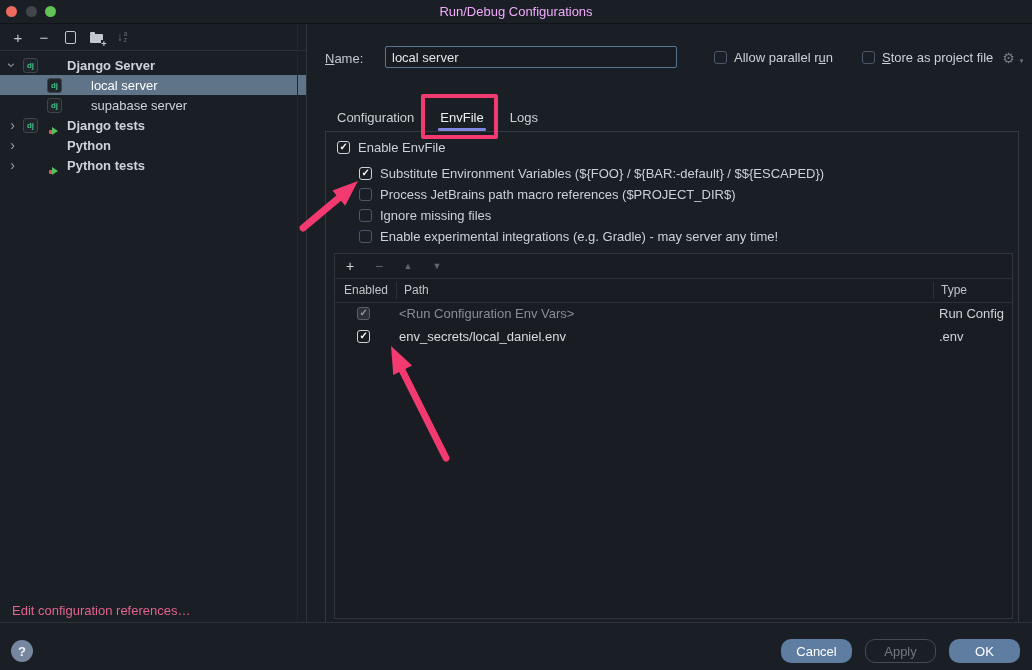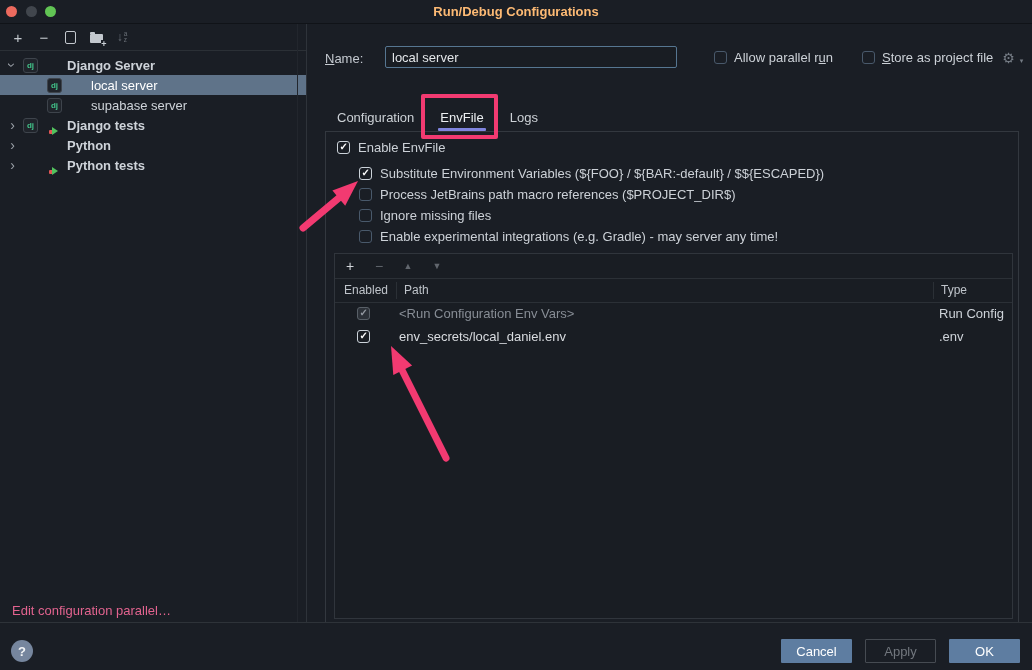--- a/index.html
+++ b/index.html
@@ -10,21 +10,21 @@
     --annotation-pink:#f23a71;--tab-underline:#7f84de;--selection:#5f7389;
     --button-blue:#5e7da1;--link-pink:#e2638f;--django-green:#42c289;
   }
   
   .titlebar{position:absolute;left:0;top:0;width:1032px;height:23px;
     border-bottom:1px solid #101318;display:flex;align-items:center;justify-content:center}
   .tl{position:absolute;top:6px;width:11px;height:11px;border-radius:50%}
   .tl.red{left:6px;background:#ec6a5e}
   .tl.gray{left:26px;background:#41464d}
   .tl.green{left:45px;background:#61c454}
-  .title-text{font-weight:bold;color:#fdba74}
+  .title-text{font-weight:normal;color:#f0abfc}
   
   .sidebar{position:absolute;left:0;top:24px;width:306px;height:598px;
     border-right:1px solid #2e333a;background:#1a1e25}
   .sidebar::after{content:"";position:absolute;right:8px;top:0;bottom:0;width:1px;background:#22262d}
   .sb-toolbar{height:26px;border-bottom:1px solid #2b3036;display:flex;align-items:center;padding-left:5px}
   .sb-tool{width:26px;height:20px;display:flex;align-items:center;justify-content:center;color:#c3c8ce}
   .tool-glyph{font-size:15px;line-height:1}
   .ic-copy{width:9px;height:11px;border:1.5px solid #c3c8ce;border-radius:2px;position:relative;background:#1a1e25}
   .ic-copy::before{content:"";position:absolute;left:2px;top:-4px;width:9px;height:11px;border:1.5px solid #c3c8ce;border-radius:2px;z-index:-1}
   .ic-folder{width:13px;height:9px;background:#c3c8ce;border-radius:1px;position:relative;margin-top:3px}
@@ -98,21 +98,21 @@
   .rcb{position:absolute;left:22px;top:5px}
   .rpath{position:absolute;left:64px;top:4px;white-space:nowrap}
   .rtype{position:absolute;left:604px;top:4px;color:#ced3d9}
   .gray-text{color:#878d95}
   .white-text{color:#d9dce0}
   
   .bottombar{position:absolute;left:0;top:622px;width:1032px;height:48px;border-top:1px solid #2e3339;background:#1a1e25}
   .help{position:absolute;left:11px;top:17px;width:22px;height:22px;border-radius:50%;
     background:#76869e;color:#f2f4f6;font-weight:bold;display:flex;align-items:center;justify-content:center;font-size:13px}
   .btns{position:absolute;right:12px;top:16px;display:flex;gap:13px}
-  .btn{height:24px;width:71px;border-radius:1px;display:flex;align-items:center;justify-content:center;box-sizing:border-box}
+  .btn{height:24px;width:71px;border-radius:10px;display:flex;align-items:center;justify-content:center;box-sizing:border-box}
   .btn.filled{background:var(--button-blue);color:#fff}
   .btn.ghost{border:1px solid #464b52;color:#72777e;background:transparent}
   
   .ann-rect{position:absolute;left:421px;top:94px;width:77px;height:45px;border:4px solid var(--annotation-pink);border-radius:2px;box-sizing:border-box;z-index:40;pointer-events:none}
   .ann-svg{position:absolute;left:0;top:0;z-index:41;pointer-events:none}
   .ann{fill:var(--annotation-pink);stroke:var(--annotation-pink)}
 </style>
 </head>
 <body style="--annotation-pink: #f23a71; --tab-underline: #7f84de; --selection: #5f7389; --button-blue: #5e7da1; --link-pink: #e2638f; --django-green: #42c289;">
 
@@ -190,21 +190,21 @@
       <span class="chev"><span class="ch">›</span></span>
       <span class="ticon"><span class="py"></span>
         <span class="ovl">
             <span class="ovl-red"></span>
             <span class="ovl-green"></span>
           </span></span>
       <span class="tlabel cat">Python tests</span>
     </div>
   </div>
 
-  <a class="edit-link">Edit configuration parallel…</a>
+  <a class="edit-link">Edit configuration references…</a>
 </div>
 
 <div class="main">
   <div class="name-label"><span class="mn">N</span><span>ame:</span></div>
   <input class="name-input" value="local server" style="">
 
   <div class="hgroup g-parallel">
     <span class="cb"></span>
     <span><span>Allow parallel r</span><span class="mn">u</span><span>n</span></span>
   </div>

